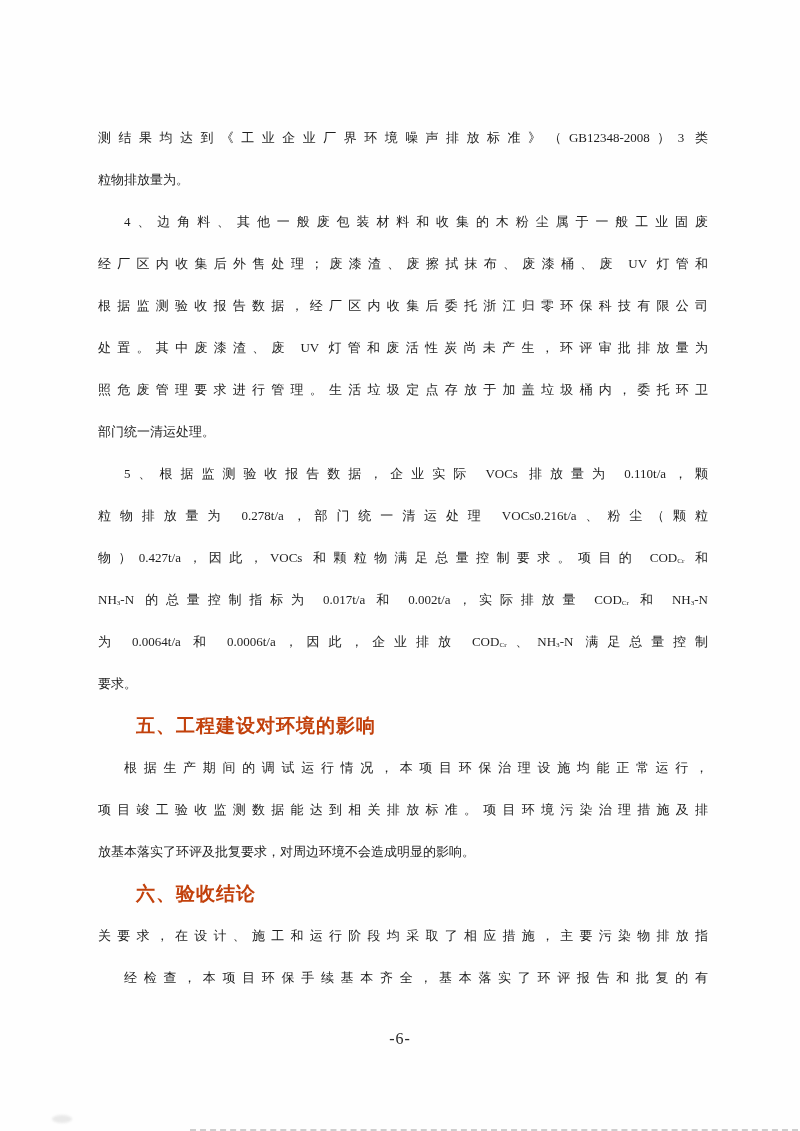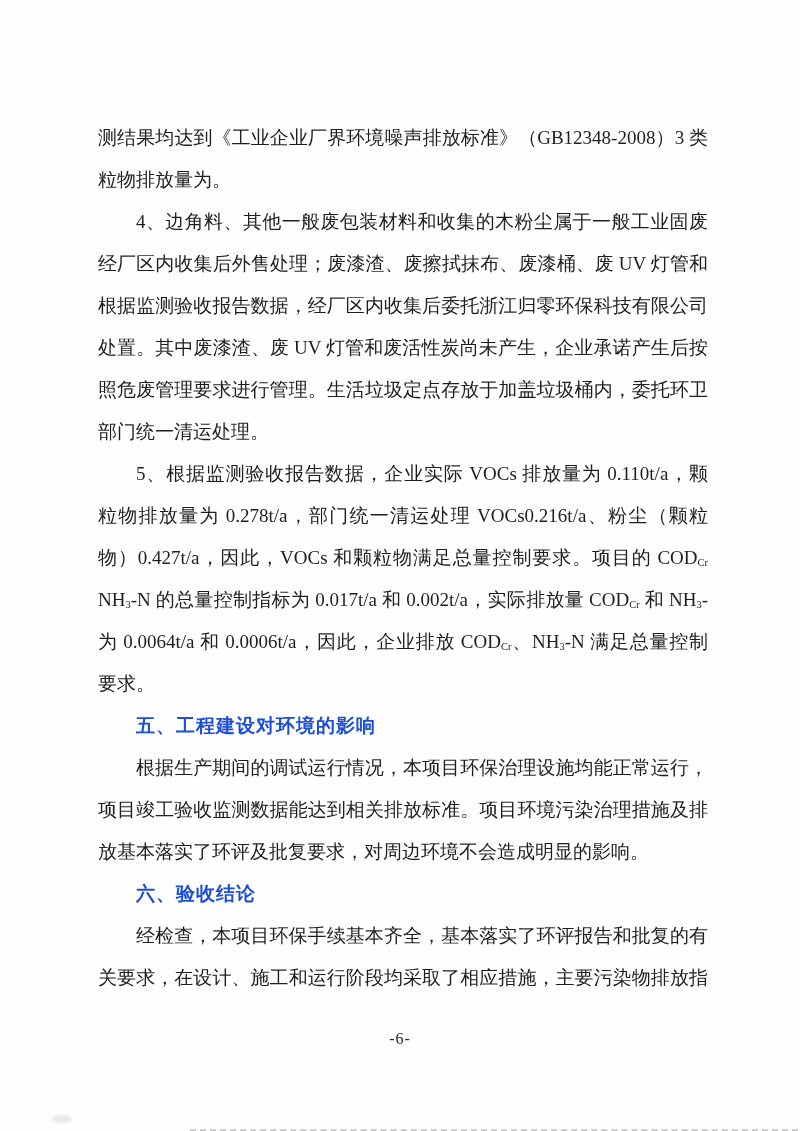--- a/index.html
+++ b/index.html
@@ -18,38 +18,38 @@
   }
   .doc-body {
     position: absolute;
     left: 98px;
     top: 117px;
     width: 610px;
   }
   .line {
     height: 42px;
     line-height: 42px;
-    font-size: 19px;
+    font-size: 13px;
     text-align: justify;
     white-space: nowrap;
   }
   .line.fill {
     text-align-last: justify;
     white-space: normal;
     overflow: hidden;
   }
   .line.indent {
     text-indent: 2em;
   }
   .line.heading {
     font-family: "Liberation Sans", "DejaVu Sans", sans-serif;
     font-weight: bold;
     font-size: 19px;
     letter-spacing: 1px;
-    color: #1d4ed8;
+    color: #c2410c;
   }
   .line sub {
     font-size: 0.55em;
     line-height: 0;
     vertical-align: -0.18em;
   }
   .footer {
     position: absolute;
     left: 0;
     top: 1030px;
@@ -83,36 +83,36 @@
 <body>
 
 <div class="page">
 
   <div class="doc-body" id="doc-body">
       <div class="line fill">测结果均达到《工业企业厂界环境噪声排放标准》（GB12348-2008）3 类</div>
       <div class="line">粒物排放量为。</div>
       <div class="line indent fill">4、边角料、其他一般废包装材料和收集的木粉尘属于一般工业固废</div>
       <div class="line fill">经厂区内收集后外售处理；废漆渣、废擦拭抹布、废漆桶、废 UV 灯管和</div>
       <div class="line fill">根据监测验收报告数据，经厂区内收集后委托浙江归零环保科技有限公司</div>
-      <div class="line fill">处置。其中废漆渣、废 UV 灯管和废活性炭尚未产生，企业承诺产生后按</div>
+      <div class="line fill">处置。其中废漆渣、废 UV 灯管和废活性炭尚未产生，环评审批排放量为</div>
       <div class="line fill">照危废管理要求进行管理。生活垃圾定点存放于加盖垃圾桶内，委托环卫</div>
       <div class="line">部门统一清运处理。</div>
       <div class="line indent fill">5、根据监测验收报告数据，企业实际 VOCs 排放量为 0.110t/a，颗</div>
       <div class="line fill">粒物排放量为 0.278t/a，部门统一清运处理 VOCs0.216t/a、粉尘（颗粒</div>
       <div class="line fill">物）0.427t/a，因此，VOCs 和颗粒物满足总量控制要求。项目的 COD<sub>Cr</sub> 和</div>
       <div class="line fill">NH<sub>3</sub>-N 的总量控制指标为 0.017t/a 和 0.002t/a，实际排放量 COD<sub>Cr</sub> 和 NH<sub>3</sub>-N</div>
       <div class="line fill">为 0.0064t/a 和 0.0006t/a，因此，企业排放 COD<sub>Cr</sub>、NH<sub>3</sub>-N 满足总量控制</div>
       <div class="line">要求。</div>
       <div class="line heading indent">五、工程建设对环境的影响</div>
       <div class="line indent fill">根据生产期间的调试运行情况，本项目环保治理设施均能正常运行，</div>
       <div class="line fill">项目竣工验收监测数据能达到相关排放标准。项目环境污染治理措施及排</div>
       <div class="line">放基本落实了环评及批复要求，对周边环境不会造成明显的影响。</div>
       <div class="line heading indent">六、验收结论</div>
+      <div class="line fill">关要求，在设计、施工和运行阶段均采取了相应措施，主要污染物排放指</div>
       <div class="line indent fill">经检查，本项目环保手续基本齐全，基本落实了环评报告和批复的有</div>
-      <div class="line fill">关要求，在设计、施工和运行阶段均采取了相应措施，主要污染物排放指</div>
     </div>
 
   <div class="footer">-6-</div>
 
   <div class="scan-smudge"></div>
   <div class="scan-dashes"></div>
 
 </div>
 
 </body></html>

